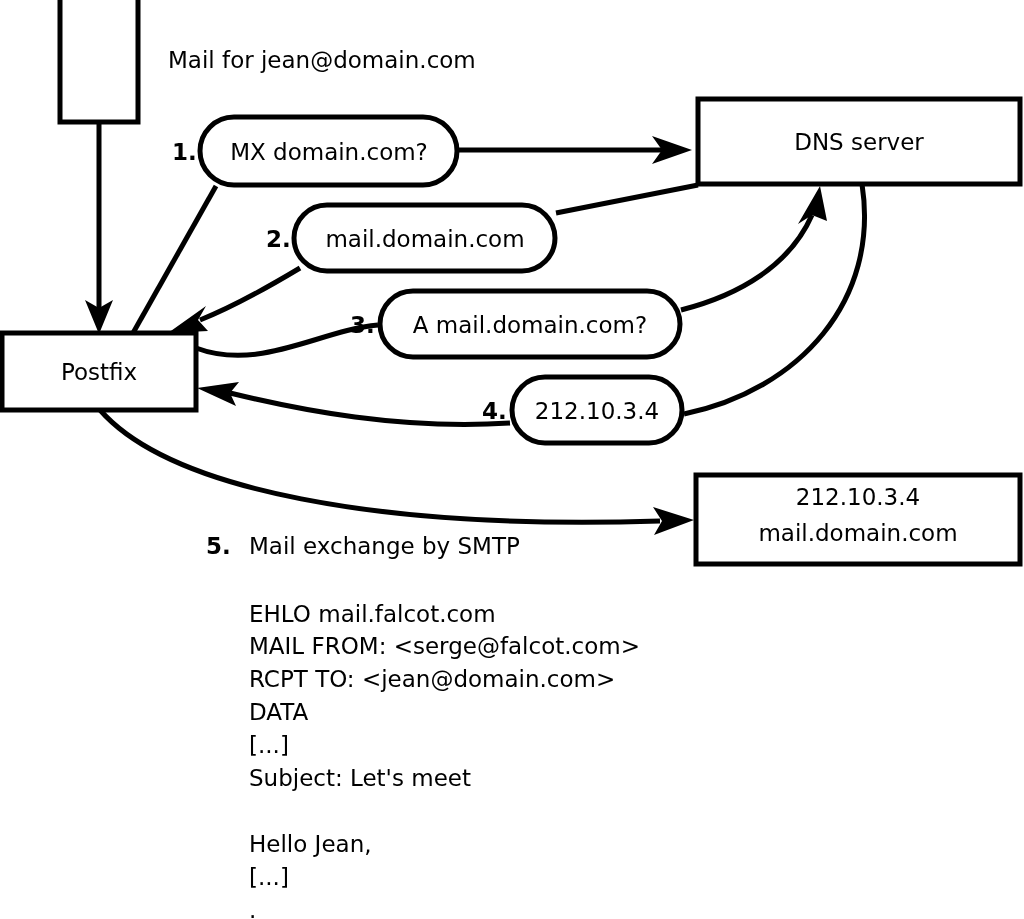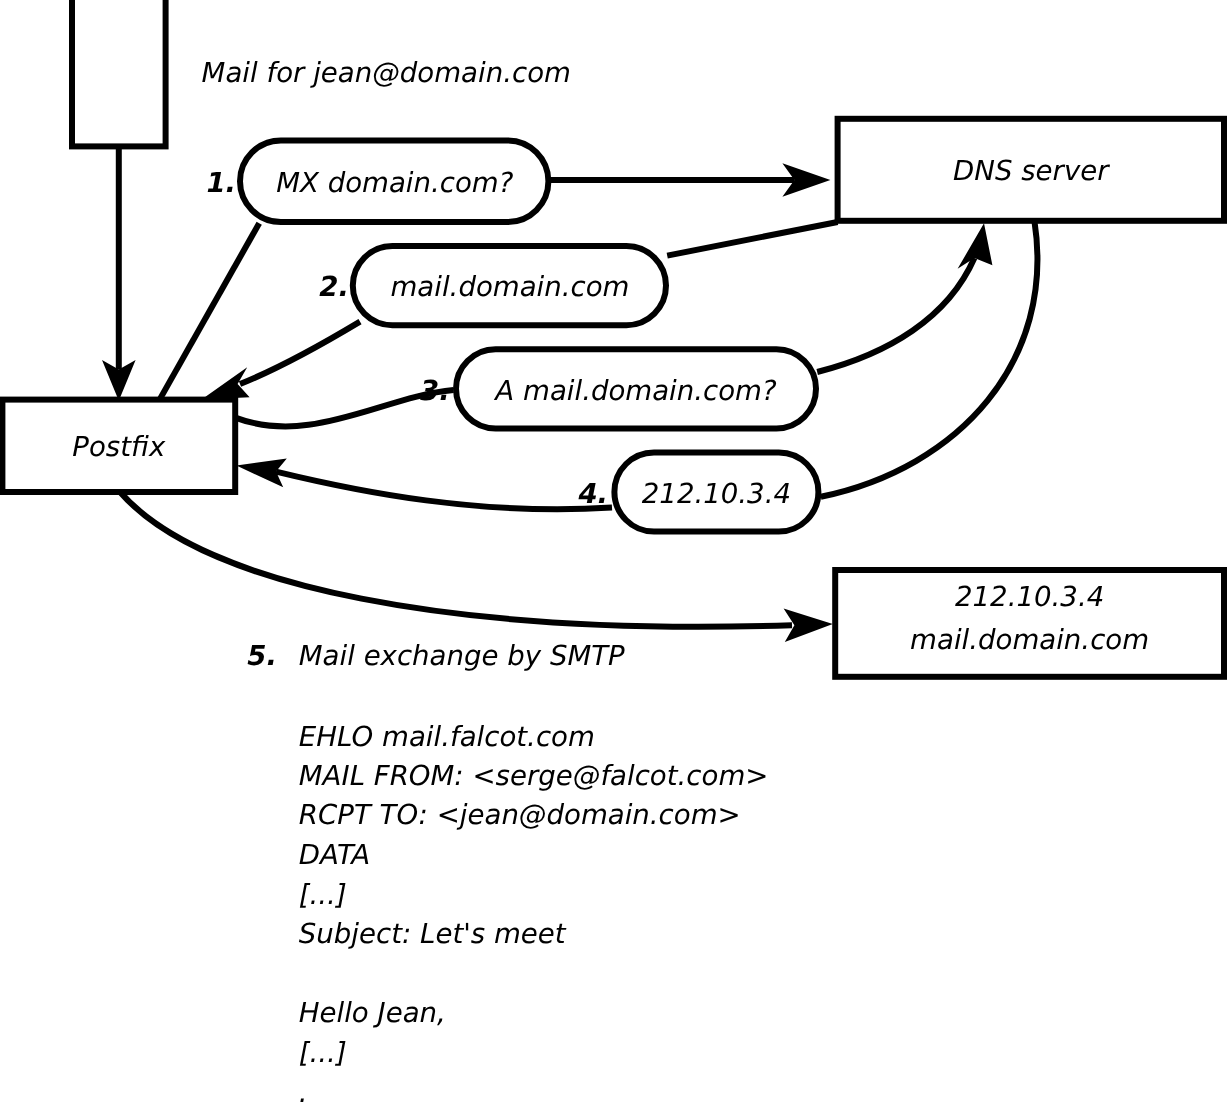--- a/index.html
+++ b/index.html
@@ -11,21 +11,20 @@
     width: 1024px;
     height: 919px;
     font-family: "DejaVu Sans", sans-serif;
     color: #000000;
     overflow: hidden;
   }
   #diagram-root {
     position: relative;
     width: 932px;
     height: 919px;
-    font-style: italic;
   }
   svg#diagram-svg {
     position: absolute;
     left: 0;
     top: 0;
     width: 1024px;
     height: 919px;
   }
   .node-box {
     fill: #ffffff;

